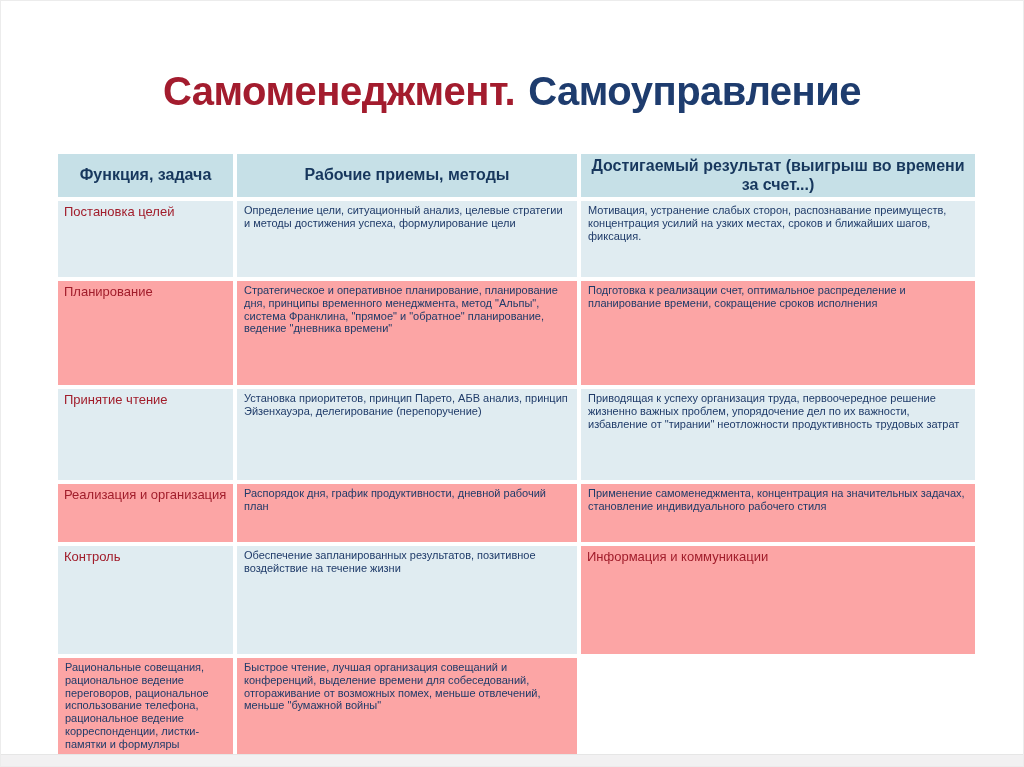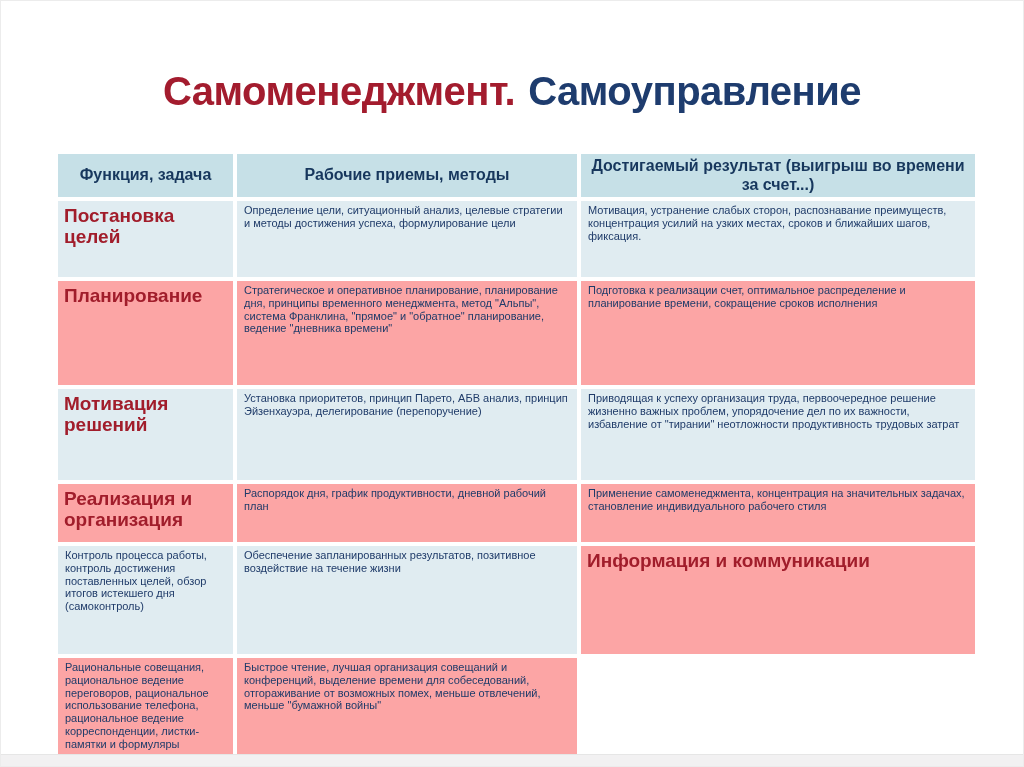--- a/index.html
+++ b/index.html
@@ -49,22 +49,22 @@
     font-weight: bold;
     font-size: 16px;
     display: flex;
     align-items: center;
     justify-content: center;
     text-align: center;
     min-height: 43px;
     padding: 2px 10px;
   }
   .cell.func {
-    font-weight: bold;
-    font-size: 19px;
+    font-weight: normal;
+    font-size: 13px;
     color: #a11d2b;
     line-height: 1.12;
     padding: 4px 4px 4px 6px;
   }
   .row-dark  { background: #e0ecf1; }
   .row-light { background: #fca5a5; }
   .h-r0 { min-height: 76px; }
   .h-r1 { min-height: 104px; }
   .h-r2 { min-height: 91px; }
   .h-r3 { min-height: 58px; }
@@ -94,29 +94,29 @@
     <div class="cell head">Достигаемый результат (выигрыш во времени за счет...)</div>
 
     <div class="cell func row-dark h-r0">Постановка целей</div>
     <div class="cell row-dark h-r0">Определение цели, ситуационный анализ, целевые стратегии и методы достижения успеха, формулирование цели</div>
     <div class="cell row-dark h-r0">Мотивация, устранение слабых сторон, распознавание преимуществ, концентрация усилий на узких местах, сроков и ближайших шагов, фиксация.</div>
 
     <div class="cell func row-light h-r1">Планирование</div>
     <div class="cell row-light h-r1">Стратегическое и оперативное планирование, планирование дня, принципы временного менеджмента, метод "Альпы", система Франклина, "прямое" и "обратное" планирование, ведение "дневника времени"</div>
     <div class="cell row-light h-r1">Подготовка к реализации счет, оптимальное распределение и планирование времени, сокращение сроков исполнения</div>
 
-    <div class="cell func row-dark h-r2">Мотивация решений</div>
+    <div class="cell func row-dark h-r2">Принятие чтение</div>
     <div class="cell row-dark h-r2">Установка приоритетов, принцип Парето, АБВ анализ, принцип Эйзенхауэра, делегирование (перепоручение)</div>
     <div class="cell row-dark h-r2">Приводящая к успеху организация труда, первоочередное решение жизненно важных проблем, упорядочение дел по их важности, избавление от "тирании" неотложности продуктивность трудовых затрат</div>
 
     <div class="cell func row-light h-r3">Реализация и организация</div>
     <div class="cell row-light h-r3">Распорядок дня, график продуктивности, дневной рабочий план</div>
     <div class="cell row-light h-r3">Применение самоменеджмента, концентрация на значительных задачах, становление индивидуального рабочего стиля</div>
 
-    <div class="cell row-dark h-r4">Контроль процесса работы, контроль достижения поставленных целей, обзор итогов истекшего дня (самоконтроль)</div>
+    <div class="cell func row-dark h-r4">Контроль</div>
     <div class="cell row-dark h-r4">Обеспечение запланированных результатов, позитивное воздействие на течение жизни</div>
 
     <div class="cell func row-light h-r5">Информация и коммуникации</div>
     <div class="cell row-light h-r5">Рациональные совещания, рациональное ведение переговоров, рациональное использование телефона, рациональное ведение корреспонденции, листки-памятки и формуляры</div>
     <div class="cell row-light h-r5">Быстрое чтение, лучшая организация совещаний и конференций, выделение времени для собеседований, отгораживание от возможных помех, меньше отвлечений, меньше "бумажной войны"</div>
 
   </div>
 
   <div class="bottom-strip"></div>
 

